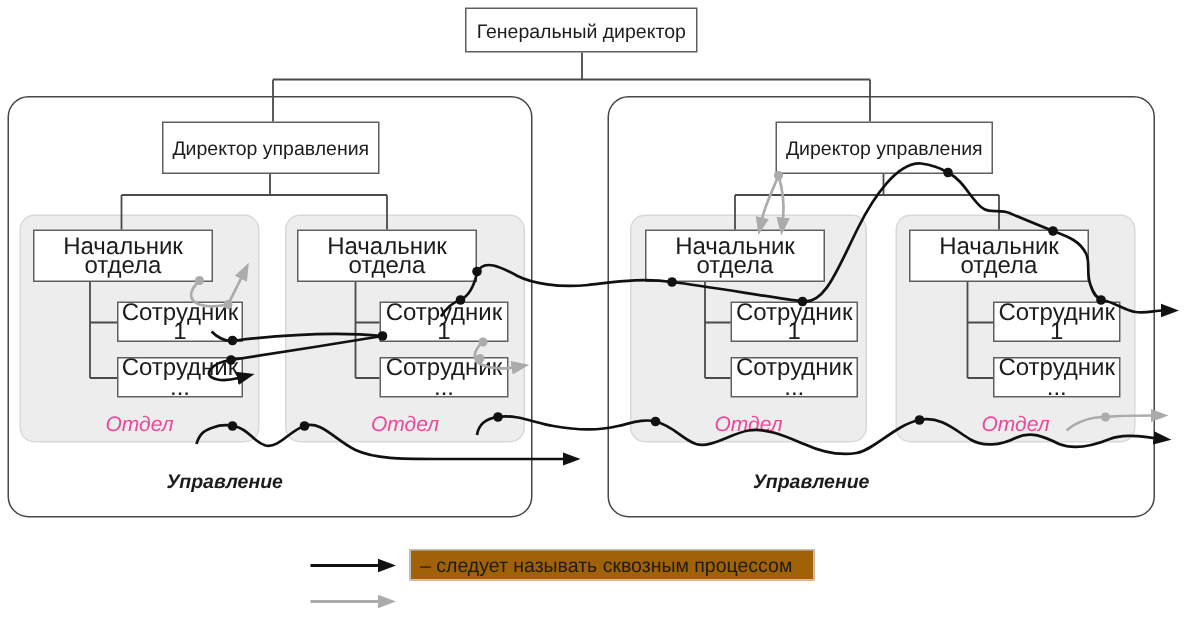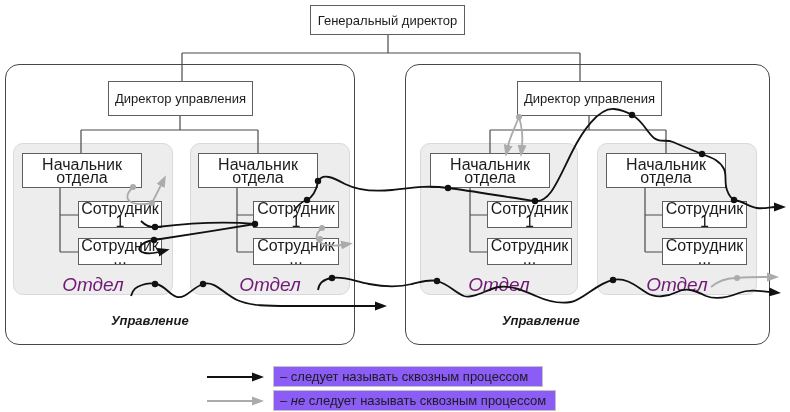--- a/index.html
+++ b/index.html
@@ -5,23 +5,23 @@
   html,body{margin:0;padding:0;background:#fff;}
   #canvas{position:relative;width:790px;height:412px;background:#fff;overflow:hidden;
           font-family:"Liberation Sans","DejaVu Sans",sans-serif;color:#1c1c1c;}
   .abs{position:absolute;box-sizing:border-box;}
   .node{background:#fff;border:1px solid #5f5f5f;display:flex;align-items:center;
         justify-content:center;text-align:center;font-size:16px;line-height:13px;}
   .root-node{font-size:13px;}
   .dir-node{font-size:13px;}
   .unit-box{border:1.4px solid #474747;border-radius:14px;background:transparent;}
   .dept-box{background:#ededed;border:1px solid #d9d9d9;border-radius:10px;}
-  .dept-label{font-style:italic;font-size:19px;text-align:center;color:#701a75;}
+  .dept-label{font-style:italic;font-size:14px;text-align:center;color:#ec4899;}
   .unit-label{font-style:italic;font-weight:bold;font-size:13px;text-align:left;color:#1c1c1c;}
-  .legend-box{background:#8b5cf6;border:1px solid #c3c3c3;font-size:13px;line-height:19px;
+  .legend-box{background:#a16207;border:1px solid #c3c3c3;font-size:13px;line-height:19px;
               padding-left:6px;white-space:nowrap;overflow:hidden;}
   .legend-box i{font-style:italic;}
   svg.overlay{position:absolute;left:0;top:0;z-index:5;pointer-events:none;}
 </style>
 </head>
 <body>
 
 <div id="canvas">
 
   <div class="abs unit-box" style="left:5px;top:64px;width:350px;height:281px;"></div>
@@ -54,23 +54,20 @@
   <div class="abs dept-label" style="left:33px;top:274px;width:120px;">Отдел</div>
   <div class="abs dept-label" style="left:210px;top:274px;width:120px;">Отдел</div>
   <div class="abs dept-label" style="left:439px;top:274px;width:120px;">Отдел</div>
   <div class="abs dept-label" style="left:617px;top:274px;width:120px;">Отдел</div>
 
   <div class="abs unit-label" style="left:111px;top:313px;width:140px;">Управление</div>
   <div class="abs unit-label" style="left:502px;top:313px;width:140px;">Управление</div>
 
   <div class="abs legend-box" style="left:273px;top:366px;width:270px;height:21px;">
     <span>– следует называть сквозным процессом</span><i></i><span></span>
-  </div>
-  <div class="abs legend-box" style="left:273px;top:390px;width:283px;height:21px;">
-    <span>– </span><i>не</i><span> следует называть сквозным процессом</span>
   </div>
 
   <svg class="overlay" width="790" height="412" viewBox="0 0 790 412">
     <defs>
       <marker id="mb" markerUnits="userSpaceOnUse" markerWidth="14" markerHeight="11" refX="1" refY="5" orient="auto">
         <path d="M0,0.5 L12,5 L0,9.5 Z" fill="#111111"></path>
       </marker>
       <marker id="mg" markerUnits="userSpaceOnUse" markerWidth="14" markerHeight="11" refX="1" refY="5" orient="auto">
         <path d="M0,0.5 L12,5 L0,9.5 Z" fill="#ababab"></path>
       </marker>

